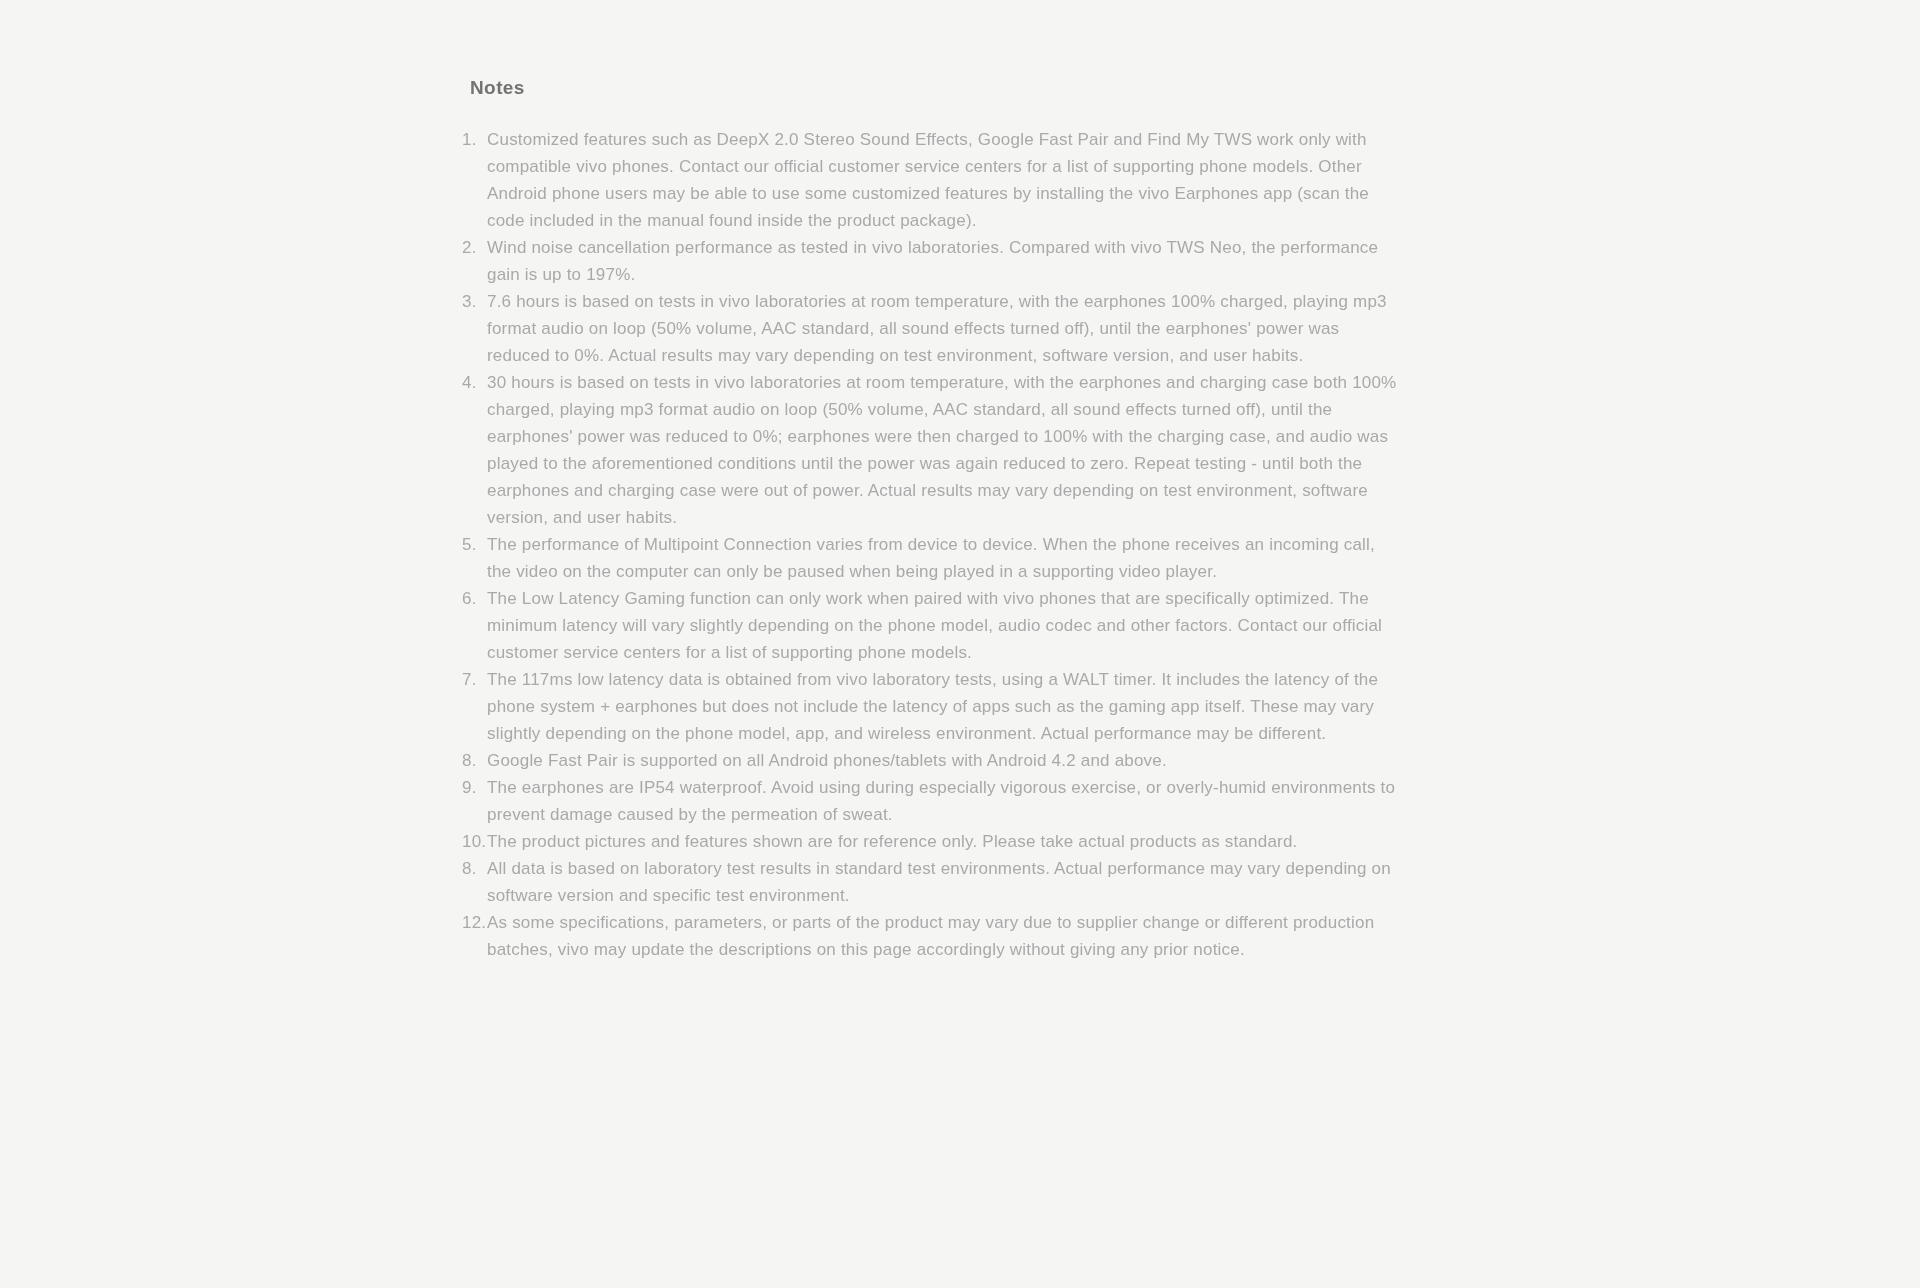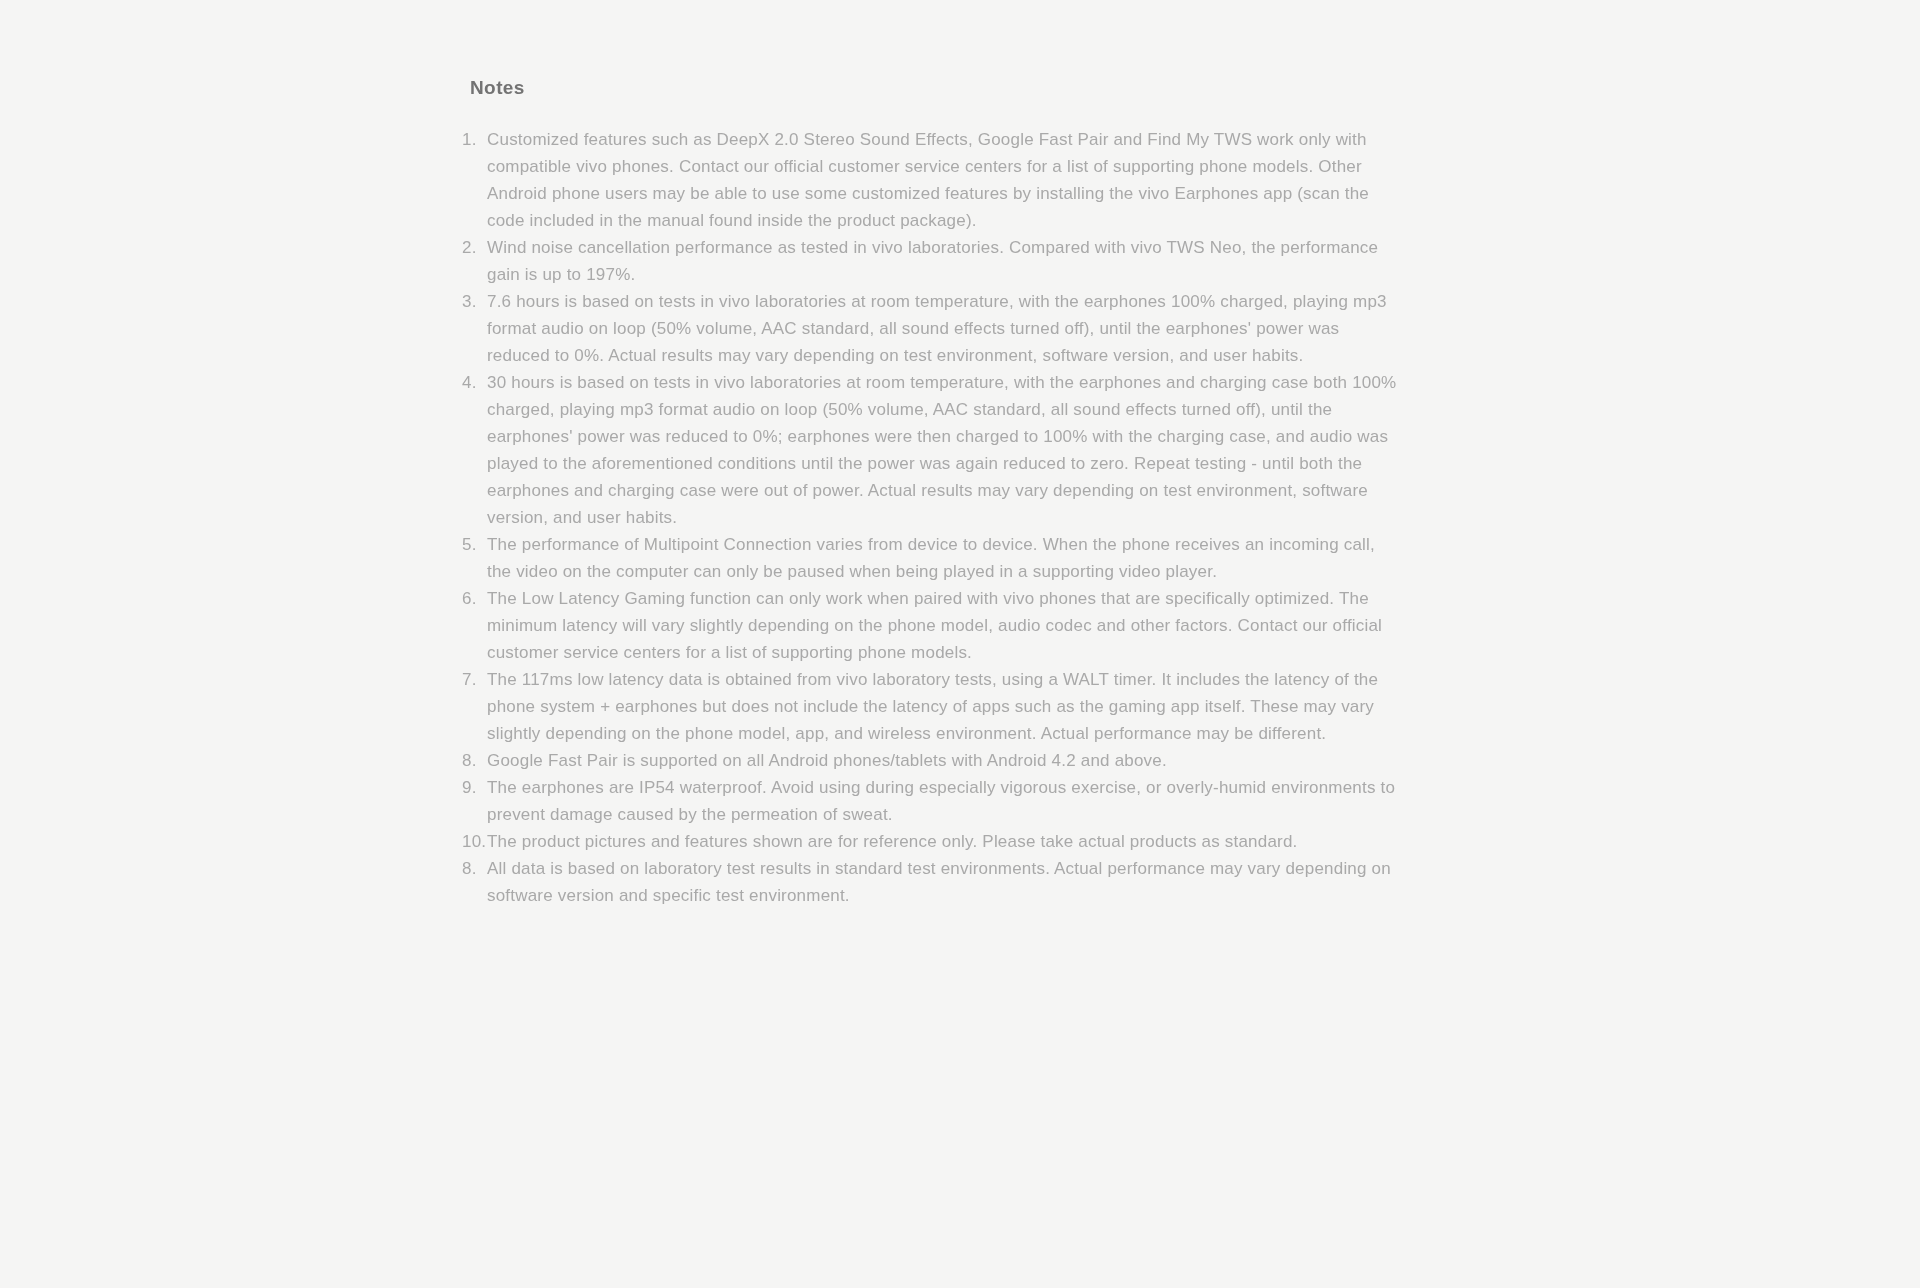--- a/index.html
+++ b/index.html
@@ -94,15 +94,19 @@
         <span class="note-text">The earphones are IP54 waterproof. Avoid using during especially vigorous exercise, or overly-humid environments to prevent damage caused by the permeation of sweat.</span>
       </li>
       <li class="note-item">
         <span class="note-number">10.</span>
         <span class="note-text">The product pictures and features shown are for reference only. Please take actual products as standard.</span>
       </li>
       <li class="note-item">
         <span class="note-number">8.</span>
         <span class="note-text">All data is based on laboratory test results in standard test environments. Actual performance may vary depending on software version and specific test environment.</span>
       </li>
+      <li class="note-item">
+        <span class="note-number">12.</span>
+        <span class="note-text">As some specifications, parameters, or parts of the product may vary due to supplier change or different production batches, vivo may update the descriptions on this page accordingly without giving any prior notice.</span>
+      </li>
     </ol>
   </section>
 </div>
 
 </body></html>

